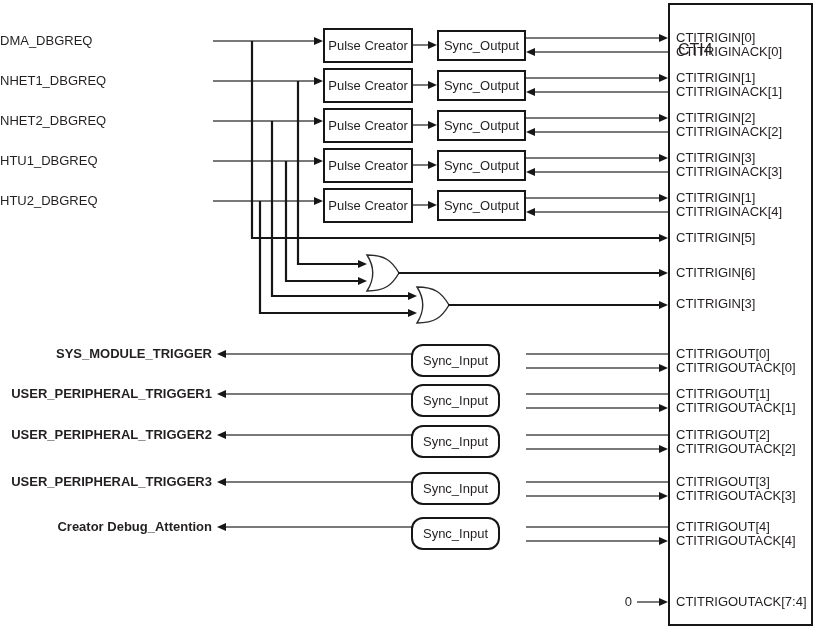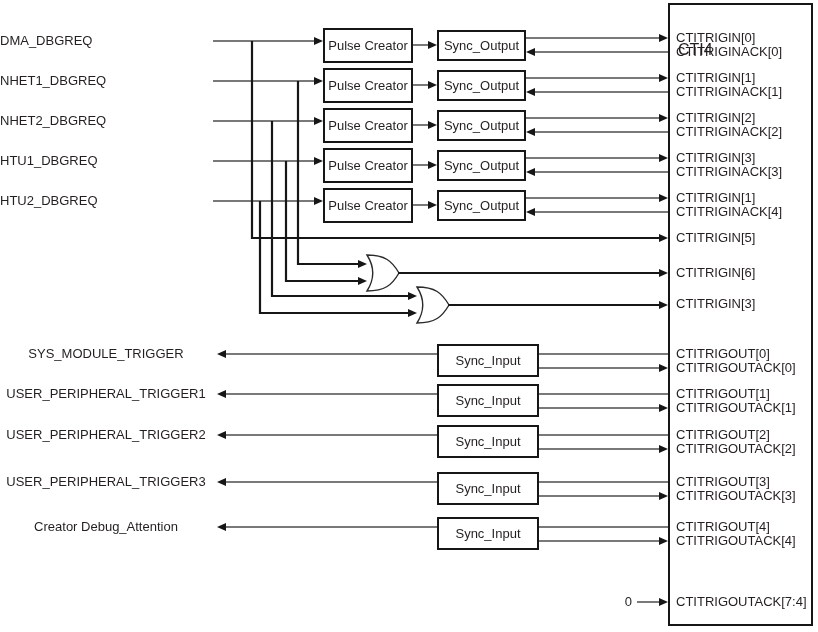--- a/index.html
+++ b/index.html
@@ -6,31 +6,31 @@
   .canvas {
     position:relative; width:818px; height:632px; background:#ffffff;
     font-family:"Liberation Sans", sans-serif; color:#231f20; overflow:hidden;
   }
   .wires { position:absolute; left:0; top:0; z-index:1; }
   .lbl {
     position:absolute; font-size:13px; line-height:16px; height:16px;
     white-space:nowrap; z-index:3;
   }
   .sig-in  { left:0; width:207px; text-align:left; }
-  .sig-out { left:0; width:212px; text-align:center; }
+  .sig-out { left:0; width:212px; text-align:right;font-weight:bold; }
   .port    { left:676px; text-align:left; }
   .zero    { left:0; width:632px; text-align:right; }
   .box {
     position:absolute; box-sizing:border-box; border:2px solid #161616;
     background:#ffffff; display:flex; align-items:center; justify-content:center;
     font-size:13px; z-index:2; white-space:nowrap;
   }
   .pc { left:323px; width:90px; height:35px; }
   .so { left:437px; width:89px; height:31px; }
-  .si { left:437px; width:102px; height:33px; }
+  .si { left:411px; width:89px; height:33px;border-radius:12px; }
   .cti {
     position:absolute; left:668px; top:3px; width:145px; height:623px;
     box-sizing:border-box; border:2px solid #161616; background:transparent; z-index:2;
   }
   .cti-title {
     position:absolute; left:678px; top:4px; font-size:16px; line-height:19px;
     z-index:3; white-space:nowrap;margin-top:36px;
   }
   .wire  { stroke:#4d4d4d; stroke-width:1.5; fill:none; }
   .bold  { stroke:#161616; stroke-width:2.2; fill:none; }

